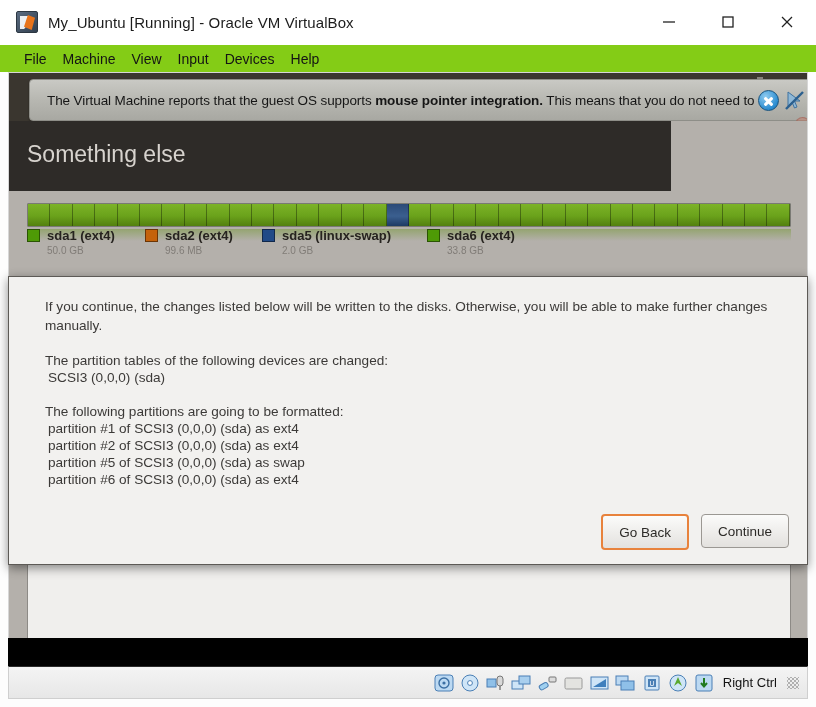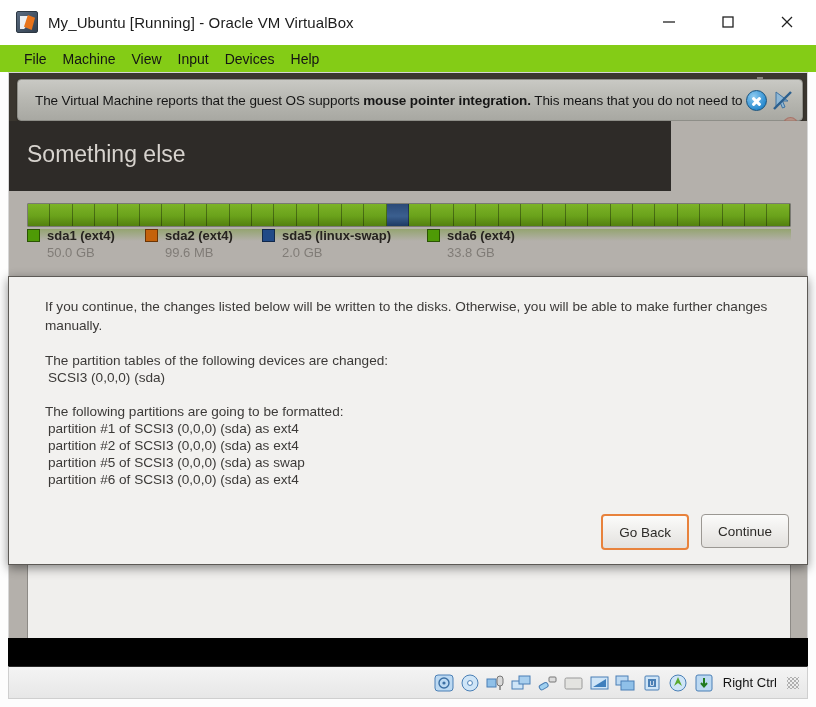--- a/index.html
+++ b/index.html
@@ -72,21 +72,21 @@
     font-size: 13px; color: #8f8a82; font-weight: bold; position: absolute;
     left: 0; right: 0; top: 33px; text-align: center;
   }
   .panel-icons {
     position: absolute; right: 6px; top: 2px; display: flex;
     align-items: center; gap: 8px; opacity: .55;
   }
 
   
   .vb-notify {
-    position: absolute; left: 8px; top: 6px; width: 786px; height: 42px;
+    position: absolute; left: 20px; top: 6px; width: 786px; height: 42px;
     background: linear-gradient(180deg,#c9c9c4 0%,#b7b7b1 50%,#a8a8a2 100%);
     border: 1px solid #8e8e88; border-radius: 4px;
     display: flex; align-items: center; padding: 0 6px;
     box-shadow: 0 1px 2px rgba(0,0,0,.35);
   }
   .vb-notify-text {
     font-size: 13.5px; color: #161616; white-space: nowrap;
     padding-left: 11px; letter-spacing: -.1px;
   }
   .vb-notify-text b { font-weight: bold; }
@@ -147,21 +147,21 @@
     position: absolute; left: 18px; top: 37px; width: 764px;
     display: flex; gap: 0;
   }
   .legend-item { position: relative; }
   .legend-top { display: flex; align-items: center; gap: 7px; }
   .legend-sw {
     width: 13px; height: 13px; border: 1px solid rgba(0,0,0,.45);
     display: inline-block; flex: none;
   }
   .legend-name { font-size: 13px; font-weight: bold; color: #26231f; white-space: nowrap; }
-  .legend-size { font-size: 13px; color: #807c77; margin-left: 20px; margin-top: 2px; }
+  .legend-size { font-size: 10px; color: #807c77; margin-left: 20px; margin-top: 2px; }
 
   
   .part-panel {
     position: absolute; left: 18px; top: 86px; width: 764px; height: 404px;
     background: #f0efed; border: 1px solid #8d8a86; border-radius: 5px;
   }
 
   
   .inst-footer {
     position: absolute; left: 0; bottom: 16px; width: 798px;

